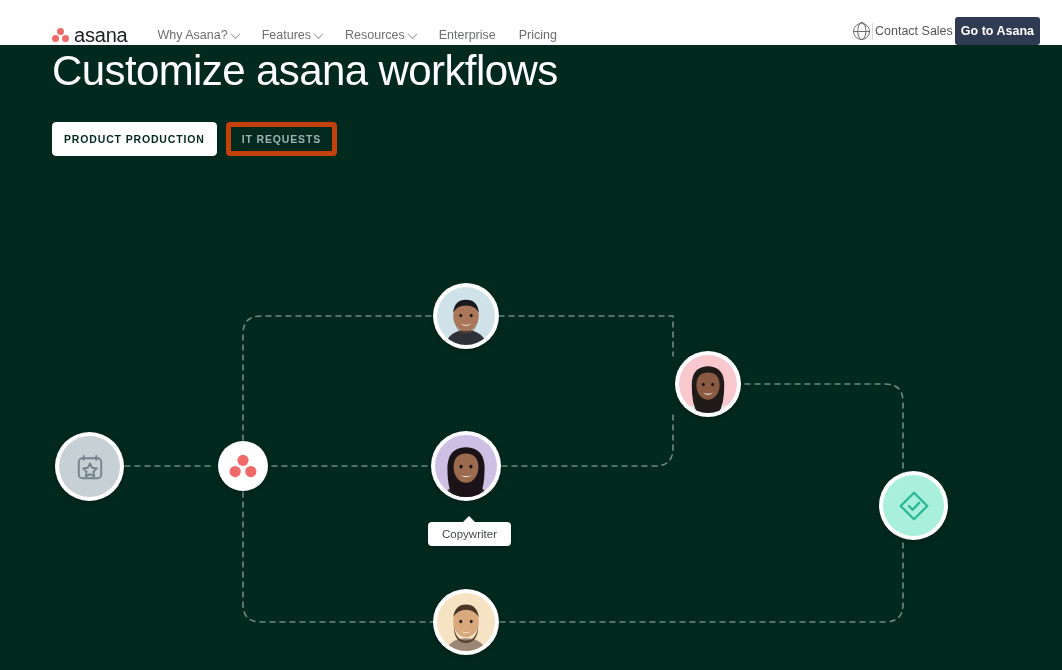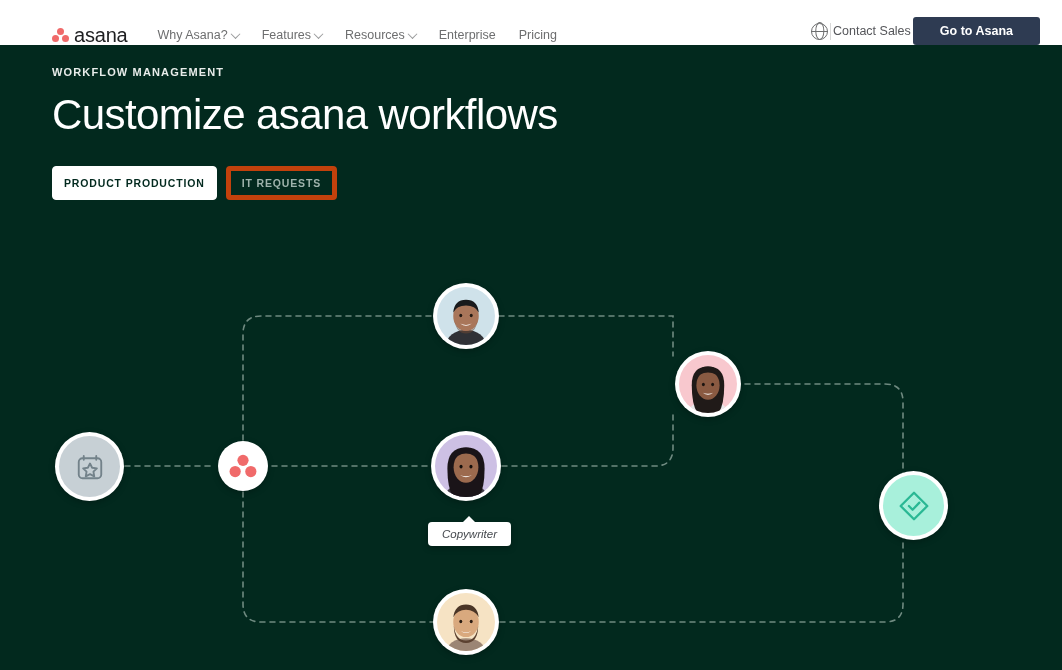--- a/index.html
+++ b/index.html
@@ -129,21 +129,21 @@
     white-space: nowrap;
   }
 
   .cta-btn {
     background: #2e3b52;
     color: #ffffff;
     font-size: 12.5px;
     font-weight: bold;
     border: none;
     border-radius: 3px;
-    padding: 7px 27px;
+    padding: 7px 6px;
     cursor: pointer;
     font-family: "Liberation Sans", sans-serif;
     white-space: nowrap;
   }
 
   
   .hero { position: absolute; top: 34px; left: 0; width: 1062px; }
 
   .eyebrow {
     margin: 32px 0 0 52px;
@@ -282,21 +282,20 @@
 
     <div class="nav-right">
       <div class="globe"></div>
       <div class="nav-divider"></div>
       <div class="contact-sales">Contact Sales</div>
       <button class="cta-btn">Go to Asana</button>
     </div>
   </div>
 
   <div class="hero">
-    <div class="eyebrow">WORKFLOW MANAGEMENT</div>
     <h1 class="headline">Customize asana workflows</h1>
 
     <div class="pills">
       <button class="pill active">PRODUCT PRODUCTION</button>
       <button class="pill inactive">IT REQUESTS</button>
     </div>
   </div>
 
   <div class="diagram">
     <svg width="1062" height="670" viewBox="0 0 1062 670">
@@ -377,21 +376,21 @@
         <path d="M20 54 q0 -34 30 -34 q30 0 30 34 q0 36 -12 50 l-36 0 q-12 -14 -12 -50 z" fill="#1a1418"></path>
         <ellipse cx="50" cy="52" rx="20" ry="25" fill="#9c6a4e"></ellipse>
         <path d="M28 44 q3 -24 22 -24 q19 0 22 24 q-8 -14 -22 -14 q-14 0 -22 14 z" fill="#1a1418"></path>
         <ellipse cx="42" cy="51" rx="2.5" ry="3" fill="#150f0c"></ellipse>
         <ellipse cx="58" cy="51" rx="2.5" ry="3" fill="#150f0c"></ellipse>
         <path d="M40 64 q10 8 20 0 q-10 5 -20 0 z" fill="#fff"></path>
       </svg>
     </div>
   </div>
 
-  <div class="tooltip" style="left:428px; top:522px;font-style:italic;">
+  <div class="tooltip" style="left:428px; top:522px;">
     <span>Copywriter</span>
   </div>
 
   <div class="node" style="left:433px; top:589px; width:66px; height:66px; padding:4px;">
     <div class="node-inner">
       <svg class="avatar-svg" viewBox="0 0 100 100">
         <rect width="100" height="100" fill="#f6e3c4"></rect>
         <ellipse cx="50" cy="102" rx="34" ry="24" fill="#9b8574"></ellipse>
         <ellipse cx="50" cy="50" rx="22" ry="26" fill="#d9a97e"></ellipse>
         <path d="M28 42 q3 -22 22 -22 q19 0 22 22 q-7 -13 -22 -13 q-15 0 -22 13 z" fill="#4a3526"></path>

